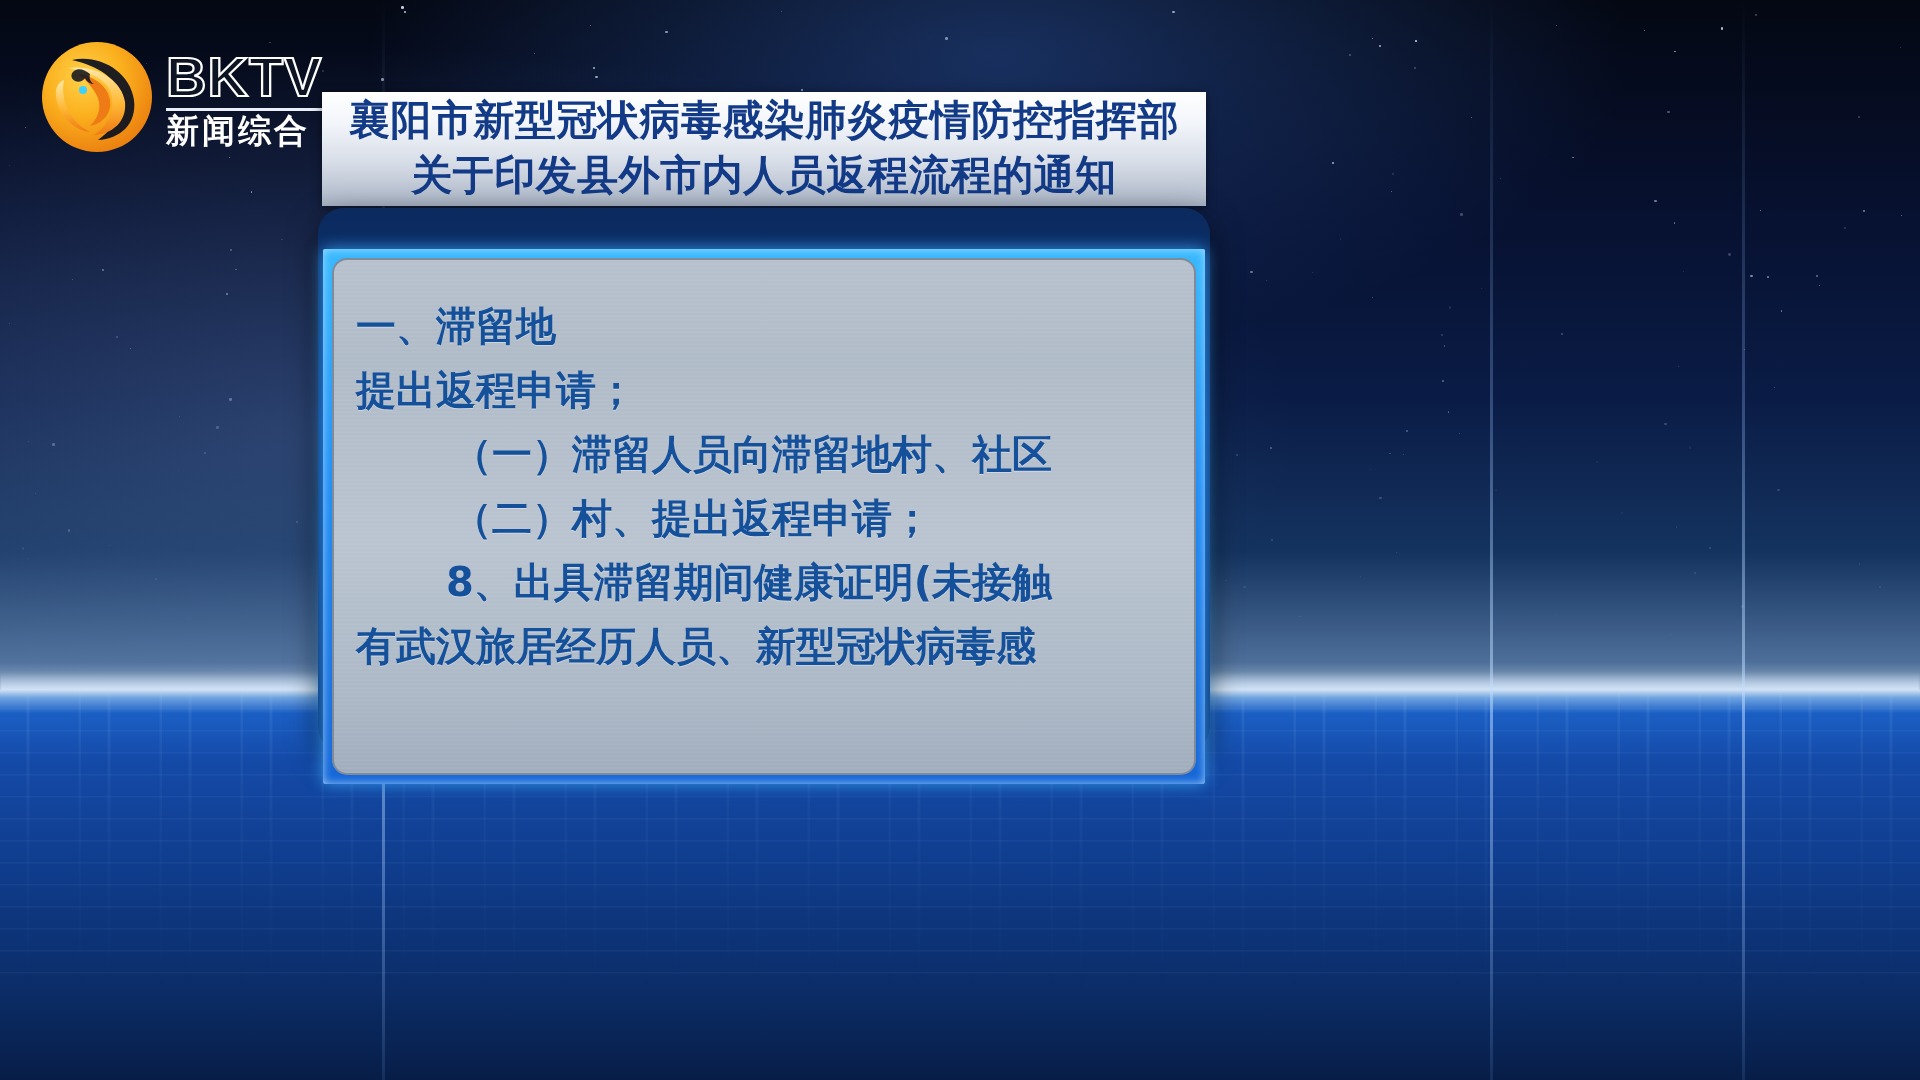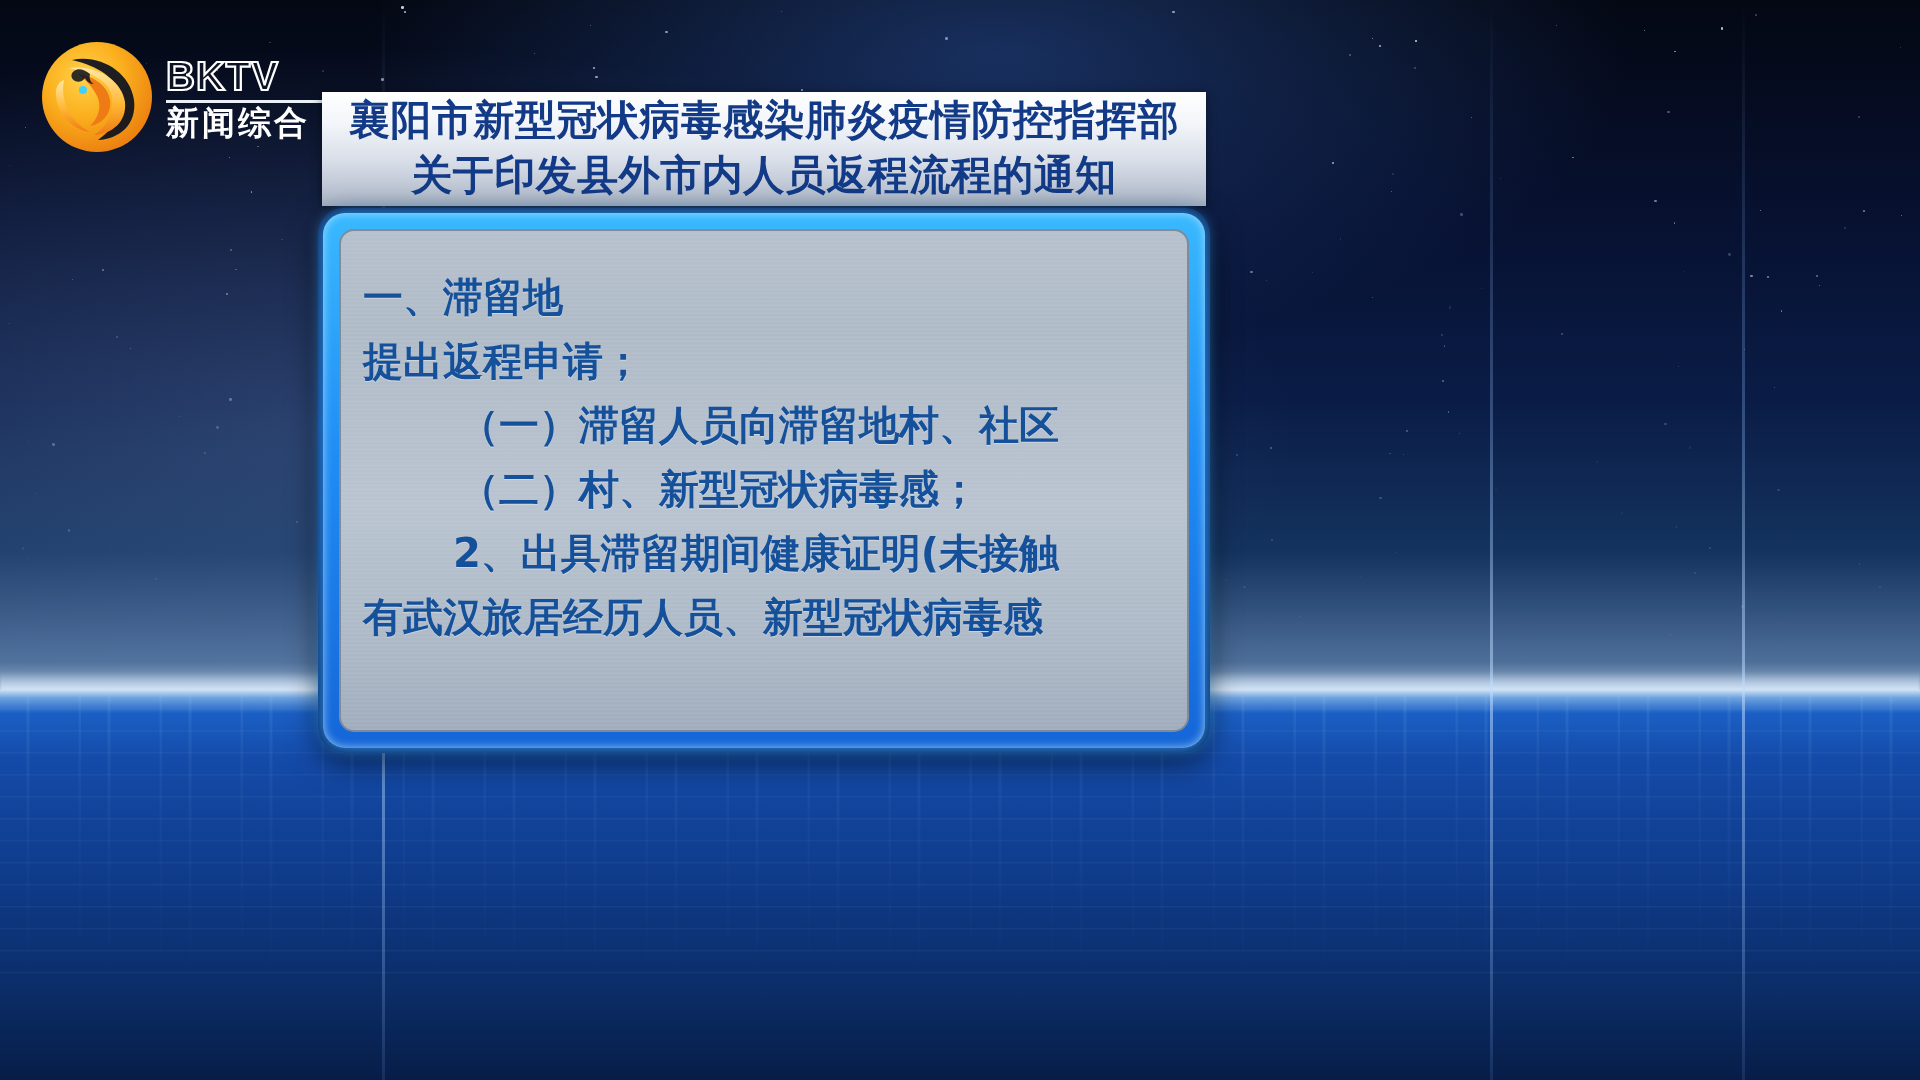--- a/index.html
+++ b/index.html
@@ -46,21 +46,21 @@
   }
   .vbeam { position:absolute; top:0; width:3px; height:1080px;
     background:linear-gradient(180deg, rgba(130,180,255,0) 0%, rgba(150,195,255,.30) 40%, rgba(190,220,255,.55) 64%, rgba(120,175,255,.12) 100%); }
   .stars { position:absolute; left:0; top:0; width:1920px; height:700px; }
   .star { position:absolute; background:#dce9ff; border-radius:50%; }
 
   
   #logo-block { position:absolute; left:38px; top:32px; width:290px; height:130px; display:flex; align-items:center; gap:10px; }
   .logo-mark { position:relative; width:118px; height:118px; flex:0 0 118px; }
   .logo-text-wrap { display:flex; flex-direction:column; justify-content:center; padding-top:4px; }
-  .logo-bktv { font-size:40px; font-weight:700; letter-spacing:1px; color:#0d1524;
+  .logo-bktv { font-size:56px; font-weight:700; letter-spacing:1px; color:#0d1524;
     -webkit-text-stroke:2.2px #ffffff; line-height:.96; font-family:"Liberation Sans",sans-serif; }
   .logo-rule { height:3px; background:#e9eef7; margin:4px 0 3px 0; width:156px; }
   .logo-sub { font-size:33px; font-weight:700; color:#ffffff; letter-spacing:3px; line-height:1.05;
     font-family:"DejaVu Sans",sans-serif; }
 
   
   #title-banner {
     position:absolute; left:322px; top:92px; width:884px; height:114px;
     background:linear-gradient(180deg,#ffffff 0%,#f2f5fa 28%,#d7dde7 62%,#b9c2d1 88%,#a6b1c2 100%);
     box-shadow:0 2px 10px rgba(0,0,0,.45);
@@ -72,23 +72,24 @@
 
   
   #content-frame {
     position:absolute; left:318px; top:208px; width:892px; height:545px;
     border-radius:26px;
     background:linear-gradient(180deg,#0b2a5e 0%,#0d3c86 40%,#0a2f6d 100%);
     box-shadow:0 10px 30px rgba(0,0,0,.55);
     padding:5px;
   }
   #content-glow {
-    width:100%; height:100%; border-radius:22px; padding:16px;
+    width:100%; height:100%; border-radius:2px; padding:9px;
     background:linear-gradient(180deg,#39b9ff 0%,#1f8df5 45%,#1566d8 100%);
     box-shadow:0 0 16px rgba(60,170,255,.85), inset 0 0 10px rgba(200,235,255,.75);
+    margin-top:36px;
   }
   #content-inner {
     width:100%; height:100%; border-radius:15px;
     background:linear-gradient(180deg,#b4bfcb 0%,#aeb9c6 18%,#b7c2ce 52%,#aab6c4 82%,#9fabbb 100%);
     border:2px solid #7e8b9b;
     overflow:hidden; padding:34px 22px 10px 22px;
     background-image:
       repeating-linear-gradient(0deg, rgba(255,255,255,.055) 0px, rgba(255,255,255,.055) 1px, rgba(0,0,0,0) 2px, rgba(0,0,0,0) 4px),
       linear-gradient(180deg,#b6c1cd 0%,#b0bbc8 20%,#b9c4d0 55%,#acb8c6 85%,#a1adbd 100%);
   }
@@ -361,20 +362,20 @@
     <div class="title-line">关于印发县外市内人员返程流程的通知</div>
   </div>
 
   <div id="content-frame">
     <div id="content-glow">
       <div id="content-inner">
 
       <div class="body-line indent-0">一、滞留地</div>
           <div class="body-line indent-0">提出返程申请；</div>
           <div class="body-line indent-2">（一）滞留人员向滞留地村、社区</div>
-          <div class="body-line indent-2">（二）村、新型冠状病毒感；</div>
-          <div class="body-line indent-1">2、出具滞留期间健康证明(未接触</div>
+          <div class="body-line indent-2">（二）村、提出返程申请；</div>
+          <div class="body-line indent-1">8、出具滞留期间健康证明(未接触</div>
           <div class="body-line indent-0">有武汉旅居经历人员、新型冠状病毒感</div>
         </div>
     </div>
   </div>
 
 </div>
 
 </body></html>

